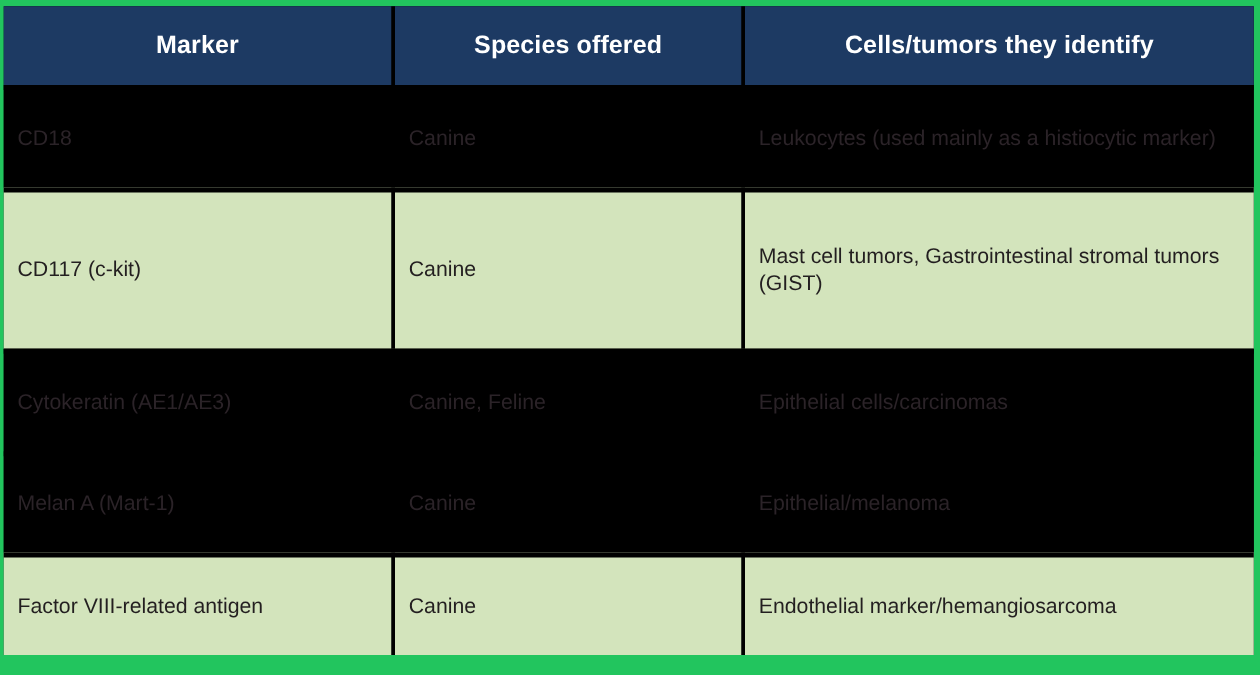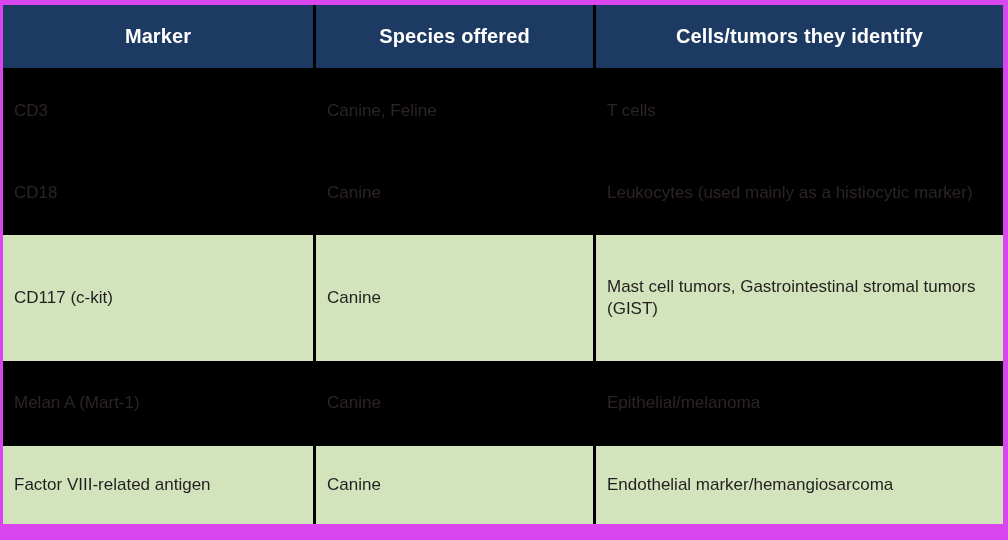--- a/index.html
+++ b/index.html
@@ -15,21 +15,21 @@
     font-family: "Liberation Sans", sans-serif;
     -webkit-font-smoothing: antialiased;
   }
 
   #table-frame {
     position: absolute;
     left: 0;
     top: 0;
     width: 1008px;
     height: 540px;
-    background: #d946ef;
+    background: #22c55e;
     box-sizing: border-box;
     padding: 5px 5px 16px 3px;
   }
 
   table.marker-table {
     width: 100%;
     height: 100%;
     border-collapse: separate;
     border-spacing: 0;
     table-layout: fixed;
@@ -101,33 +101,33 @@
     </colgroup>
     <thead>
       <tr>
         <th>Marker</th>
         <th>Species offered</th>
         <th>Cells/tumors they identify</th>
       </tr>
     </thead>
     <tbody id="table-body">
         <tr class="row-dark">
-          <td>CD3</td>
-          <td>Canine, Feline</td>
-          <td>T cells</td>
-        </tr>
-        <tr class="row-dark">
           <td>CD18</td>
           <td>Canine</td>
           <td>Leukocytes (used mainly as a histiocytic marker)</td>
         </tr>
         <tr class="row-light">
           <td>CD117 (c-kit)</td>
           <td>Canine</td>
           <td>Mast cell tumors, Gastrointestinal stromal tumors (GIST)</td>
+        </tr>
+        <tr class="row-dark">
+          <td>Cytokeratin (AE1/AE3)</td>
+          <td>Canine, Feline</td>
+          <td>Epithelial cells/carcinomas</td>
         </tr>
         <tr class="row-dark">
           <td>Melan A (Mart-1)</td>
           <td>Canine</td>
           <td>Epithelial/melanoma</td>
         </tr>
         <tr class="row-light">
           <td>Factor VIII-related antigen</td>
           <td>Canine</td>
           <td>Endothelial marker/hemangiosarcoma</td>

